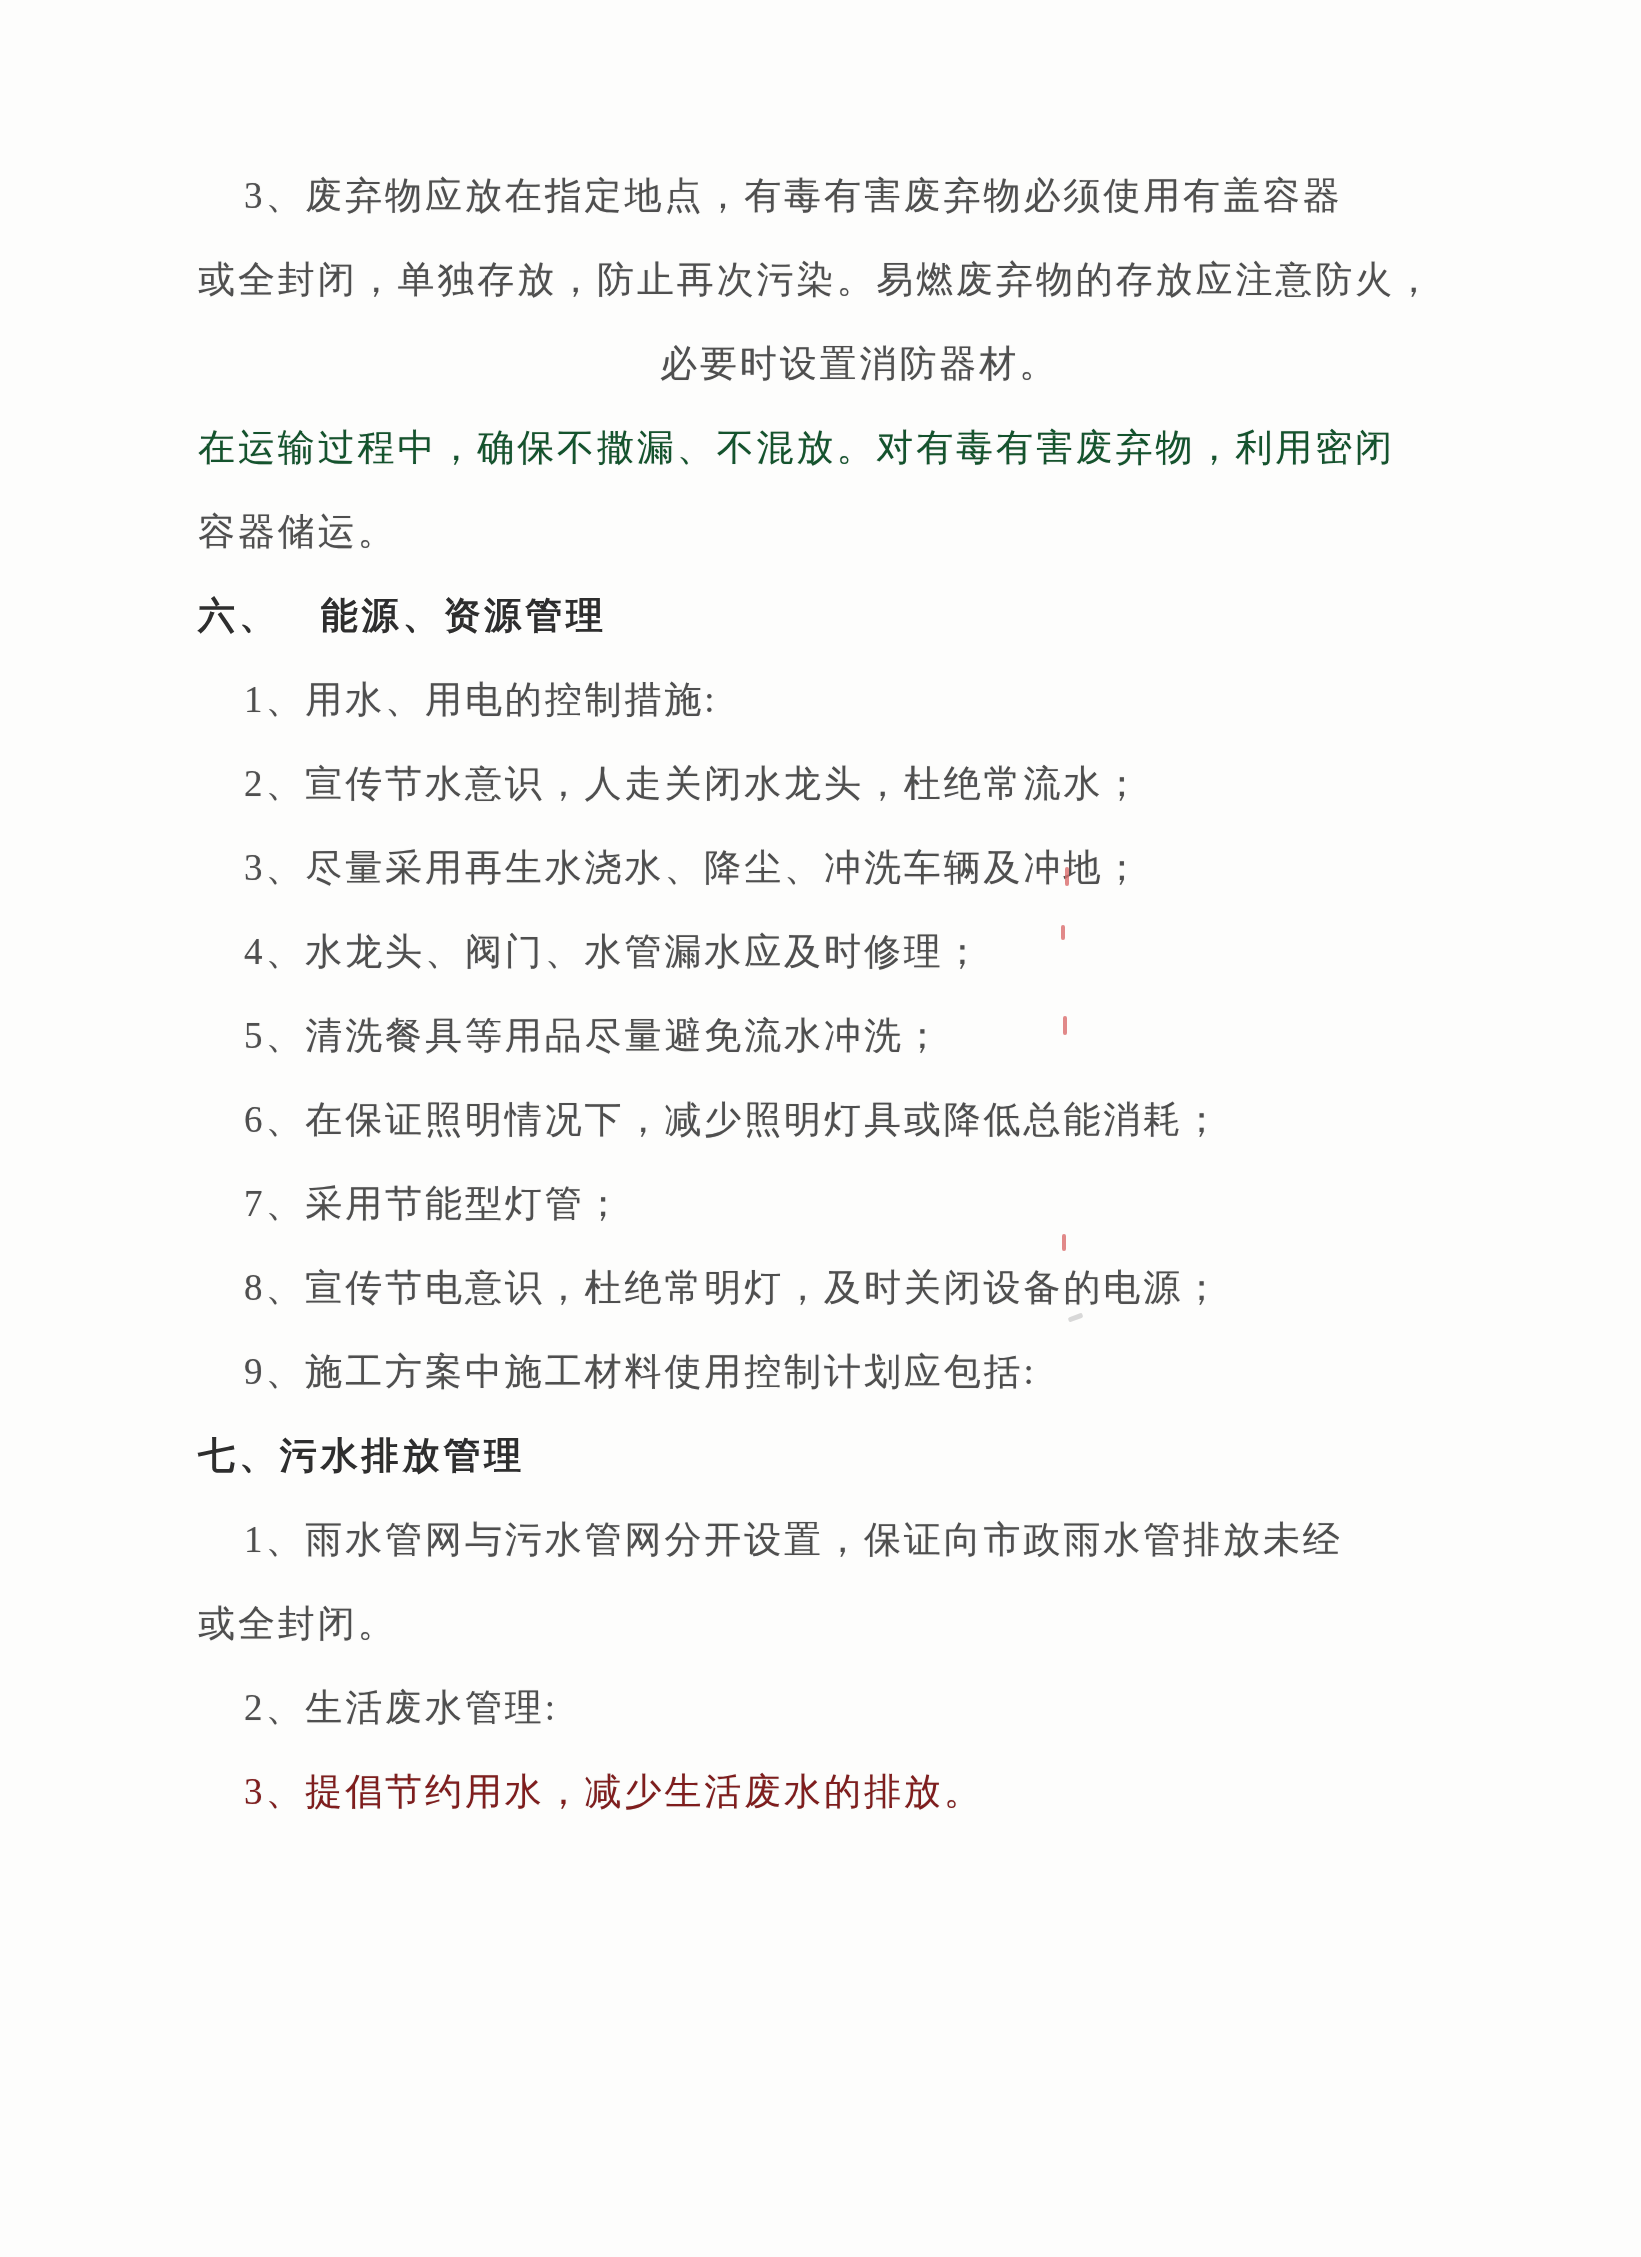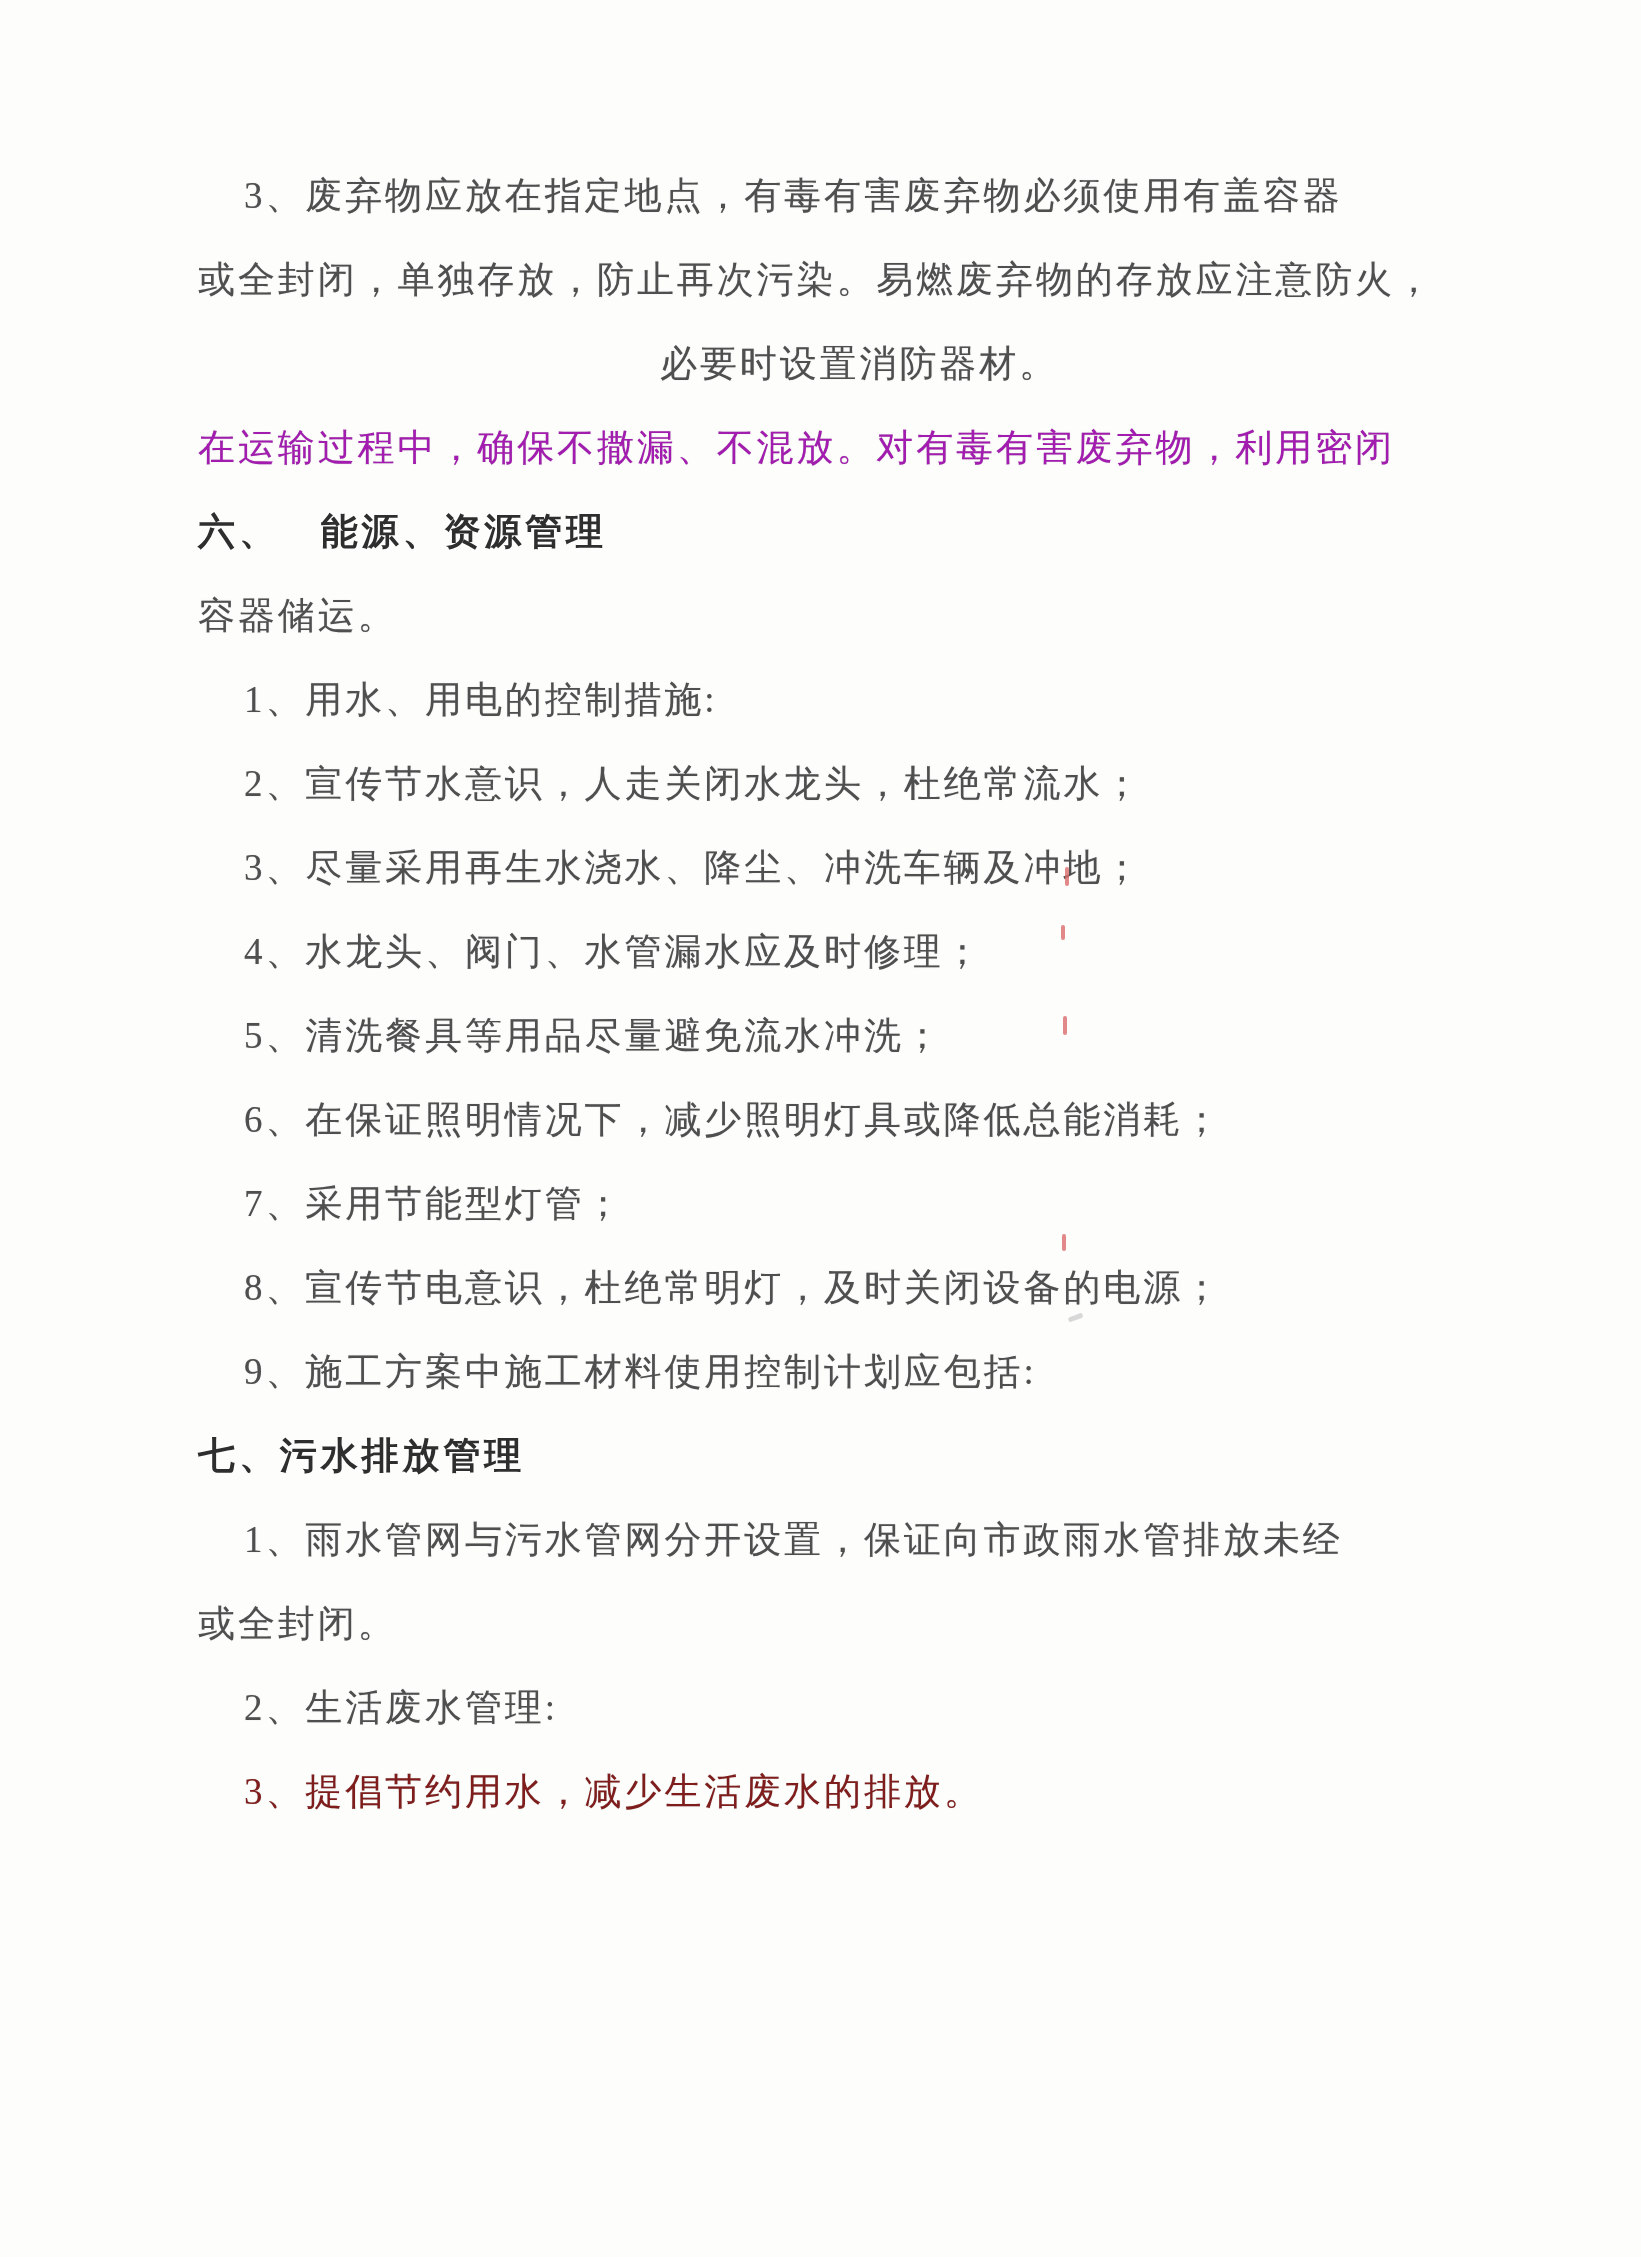--- a/index.html
+++ b/index.html
@@ -40,23 +40,23 @@
 </style>
 </head>
 <body>
 
 <div class="page" style="background: rgb(253, 253, 252);">
   <div class="doc">
 
   <div class="line body indent" style="color: rgb(79, 79, 79);">3、废弃物应放在指定地点，有毒有害废弃物必须使用有盖容器</div>
       <div class="line body" style="color: rgb(79, 79, 79);">或全封闭，单独存放，防止再次污染。易燃废弃物的存放应注意防火，</div>
       <div class="line body" style="color: rgb(79, 79, 79); text-align: center;">必要时设置消防器材。</div>
-      <div class="line body" style="color: #a21caf;">在运输过程中，确保不撒漏、不混放。对有毒有害废弃物，利用密闭</div>
+      <div class="line body" style="color: #14532d;">在运输过程中，确保不撒漏、不混放。对有毒有害废弃物，利用密闭</div>
+      <div class="line body" style="color: rgb(79, 79, 79);">容器储运。</div>
       <div class="line heading" style="color: rgb(46, 46, 46);">六、　能源、资源管理</div>
-      <div class="line body" style="color: rgb(79, 79, 79);">容器储运。</div>
       <div class="line body indent" style="color: rgb(79, 79, 79);">1、用水、用电的控制措施:</div>
       <div class="line body indent" style="color: rgb(79, 79, 79);">2、宣传节水意识，人走关闭水龙头，杜绝常流水；</div>
       <div class="line body indent" style="color: rgb(79, 79, 79);">3、尽量采用再生水浇水、降尘、冲洗车辆及冲地；</div>
       <div class="line body indent" style="color: rgb(79, 79, 79);">4、水龙头、阀门、水管漏水应及时修理；</div>
       <div class="line body indent" style="color: rgb(79, 79, 79);">5、清洗餐具等用品尽量避免流水冲洗；</div>
       <div class="line body indent" style="color: rgb(79, 79, 79);">6、在保证照明情况下，减少照明灯具或降低总能消耗；</div>
       <div class="line body indent" style="color: rgb(79, 79, 79);">7、采用节能型灯管；</div>
       <div class="line body indent" style="color: rgb(79, 79, 79);">8、宣传节电意识，杜绝常明灯，及时关闭设备的电源；</div>
       <div class="line body indent" style="color: rgb(79, 79, 79);">9、施工方案中施工材料使用控制计划应包括:</div>
       <div class="line heading" style="color: rgb(46, 46, 46);">七、污水排放管理</div>

